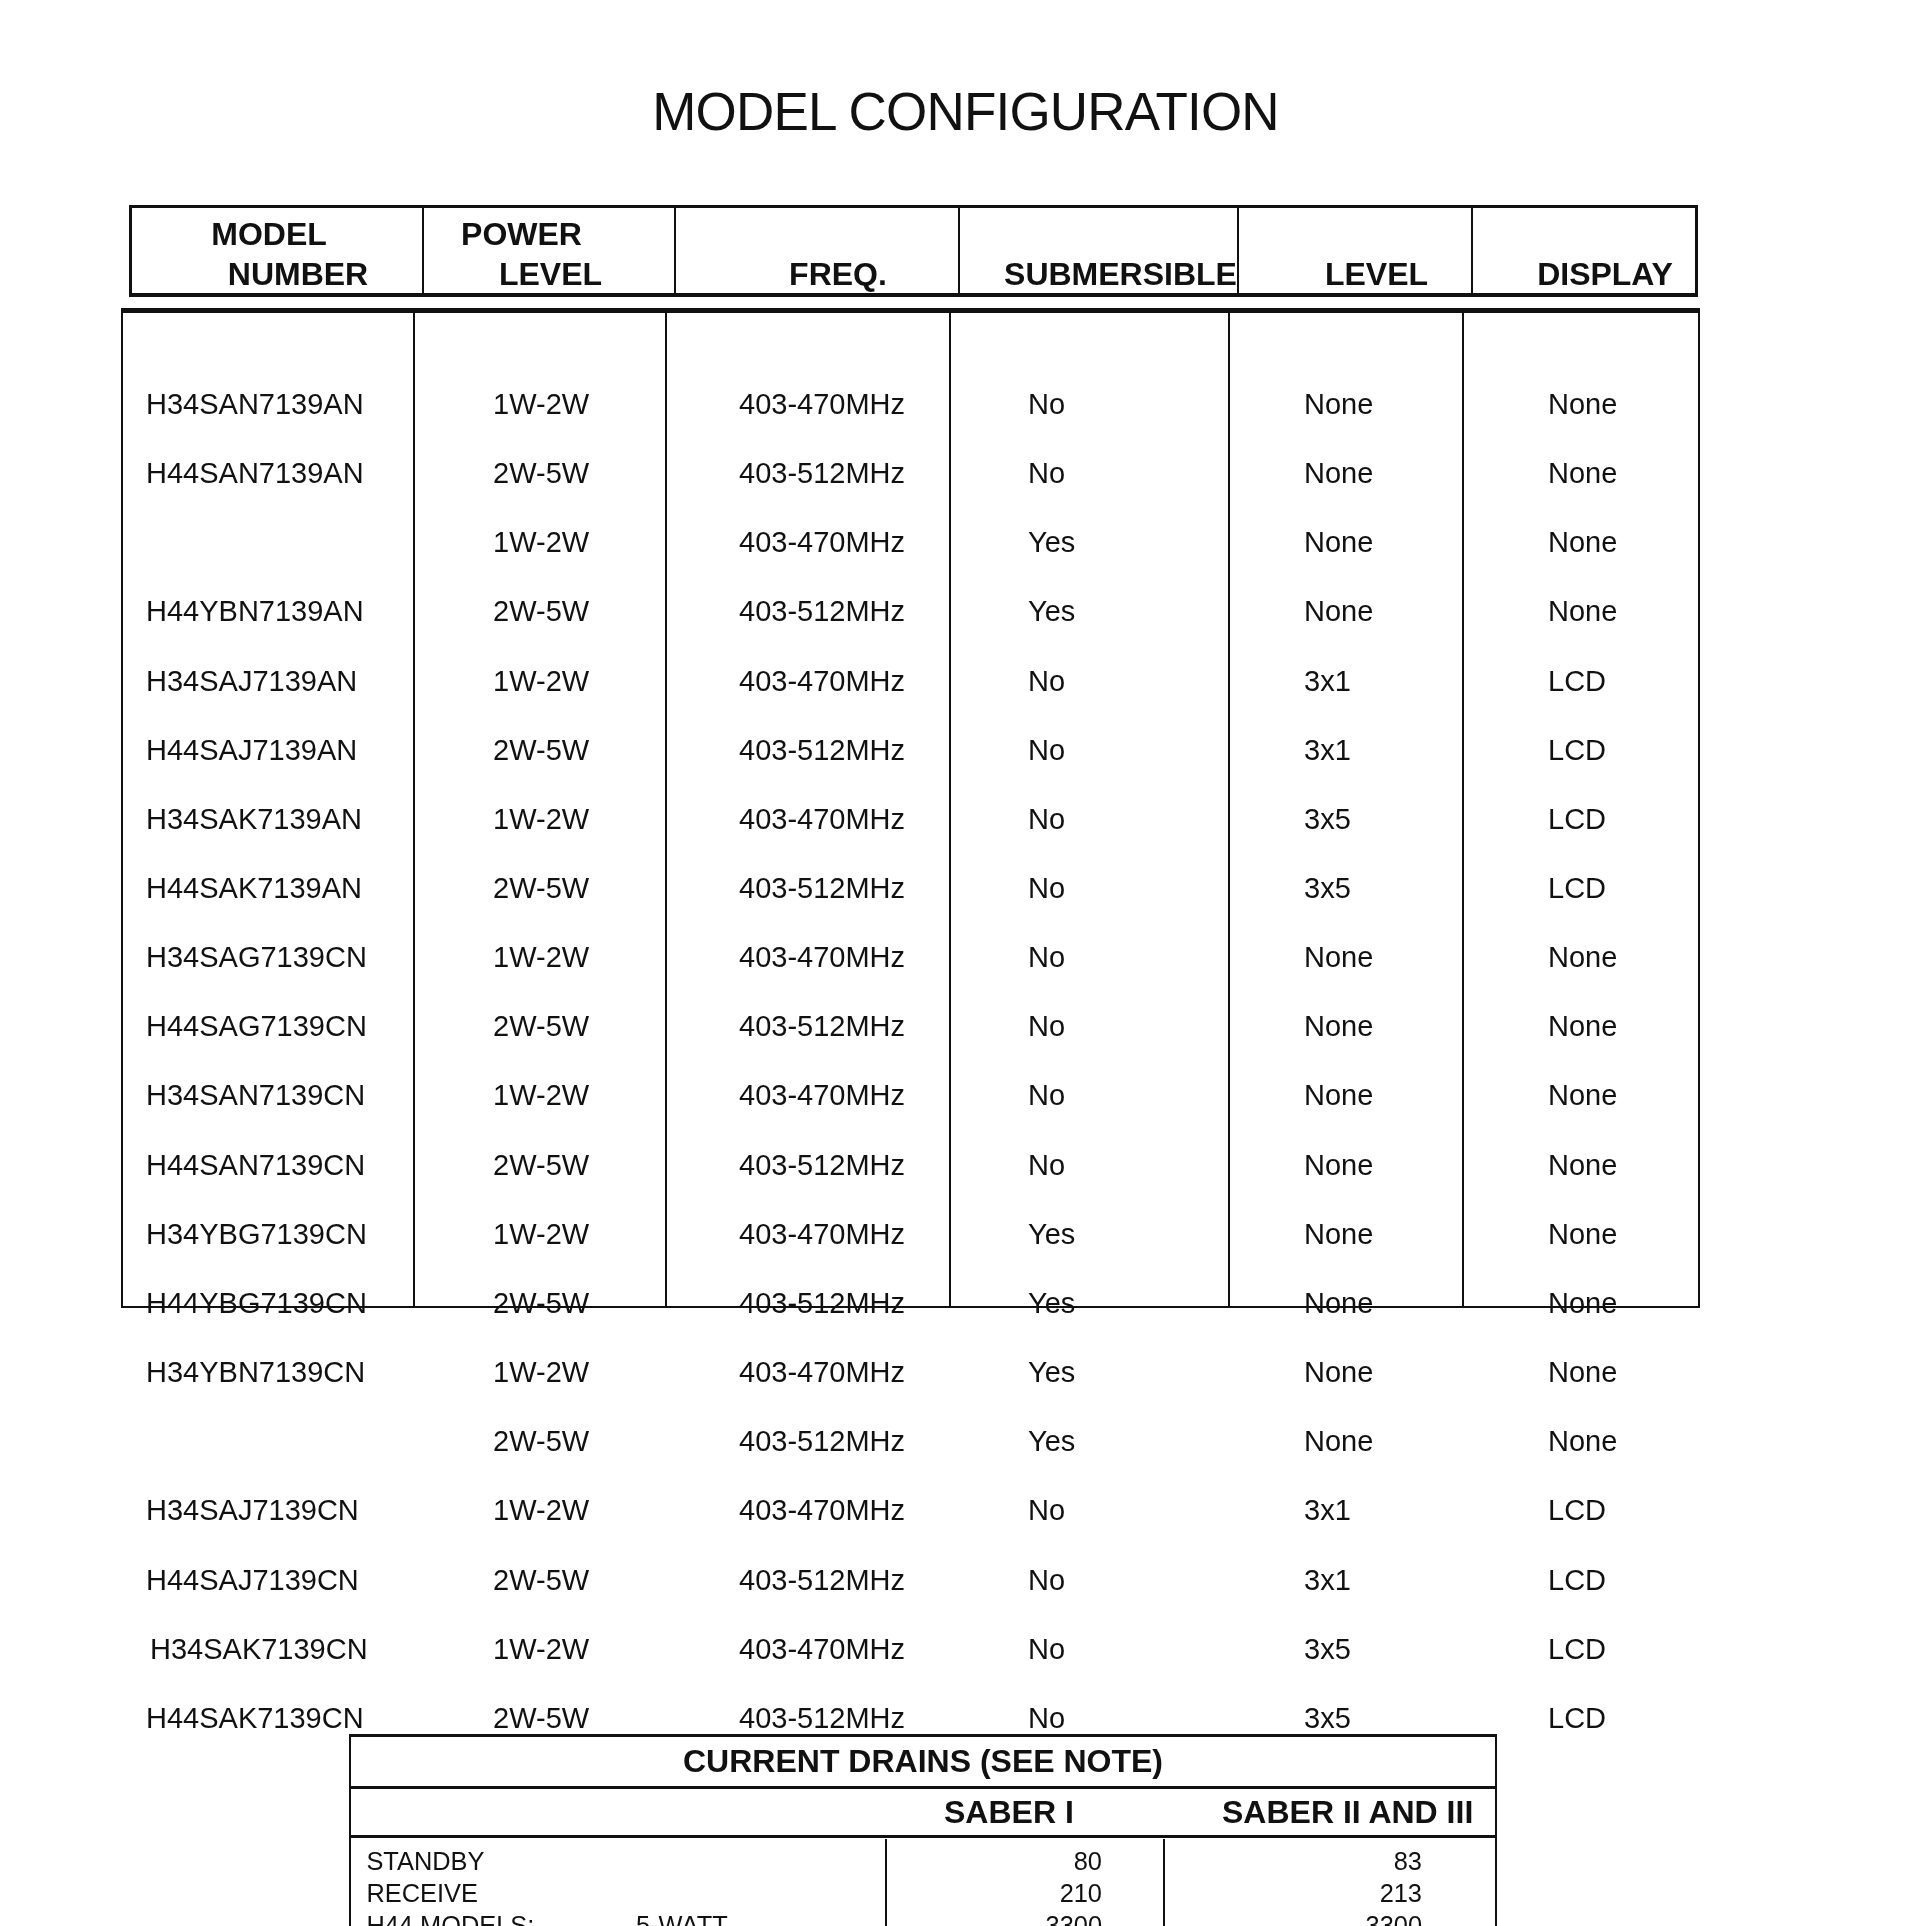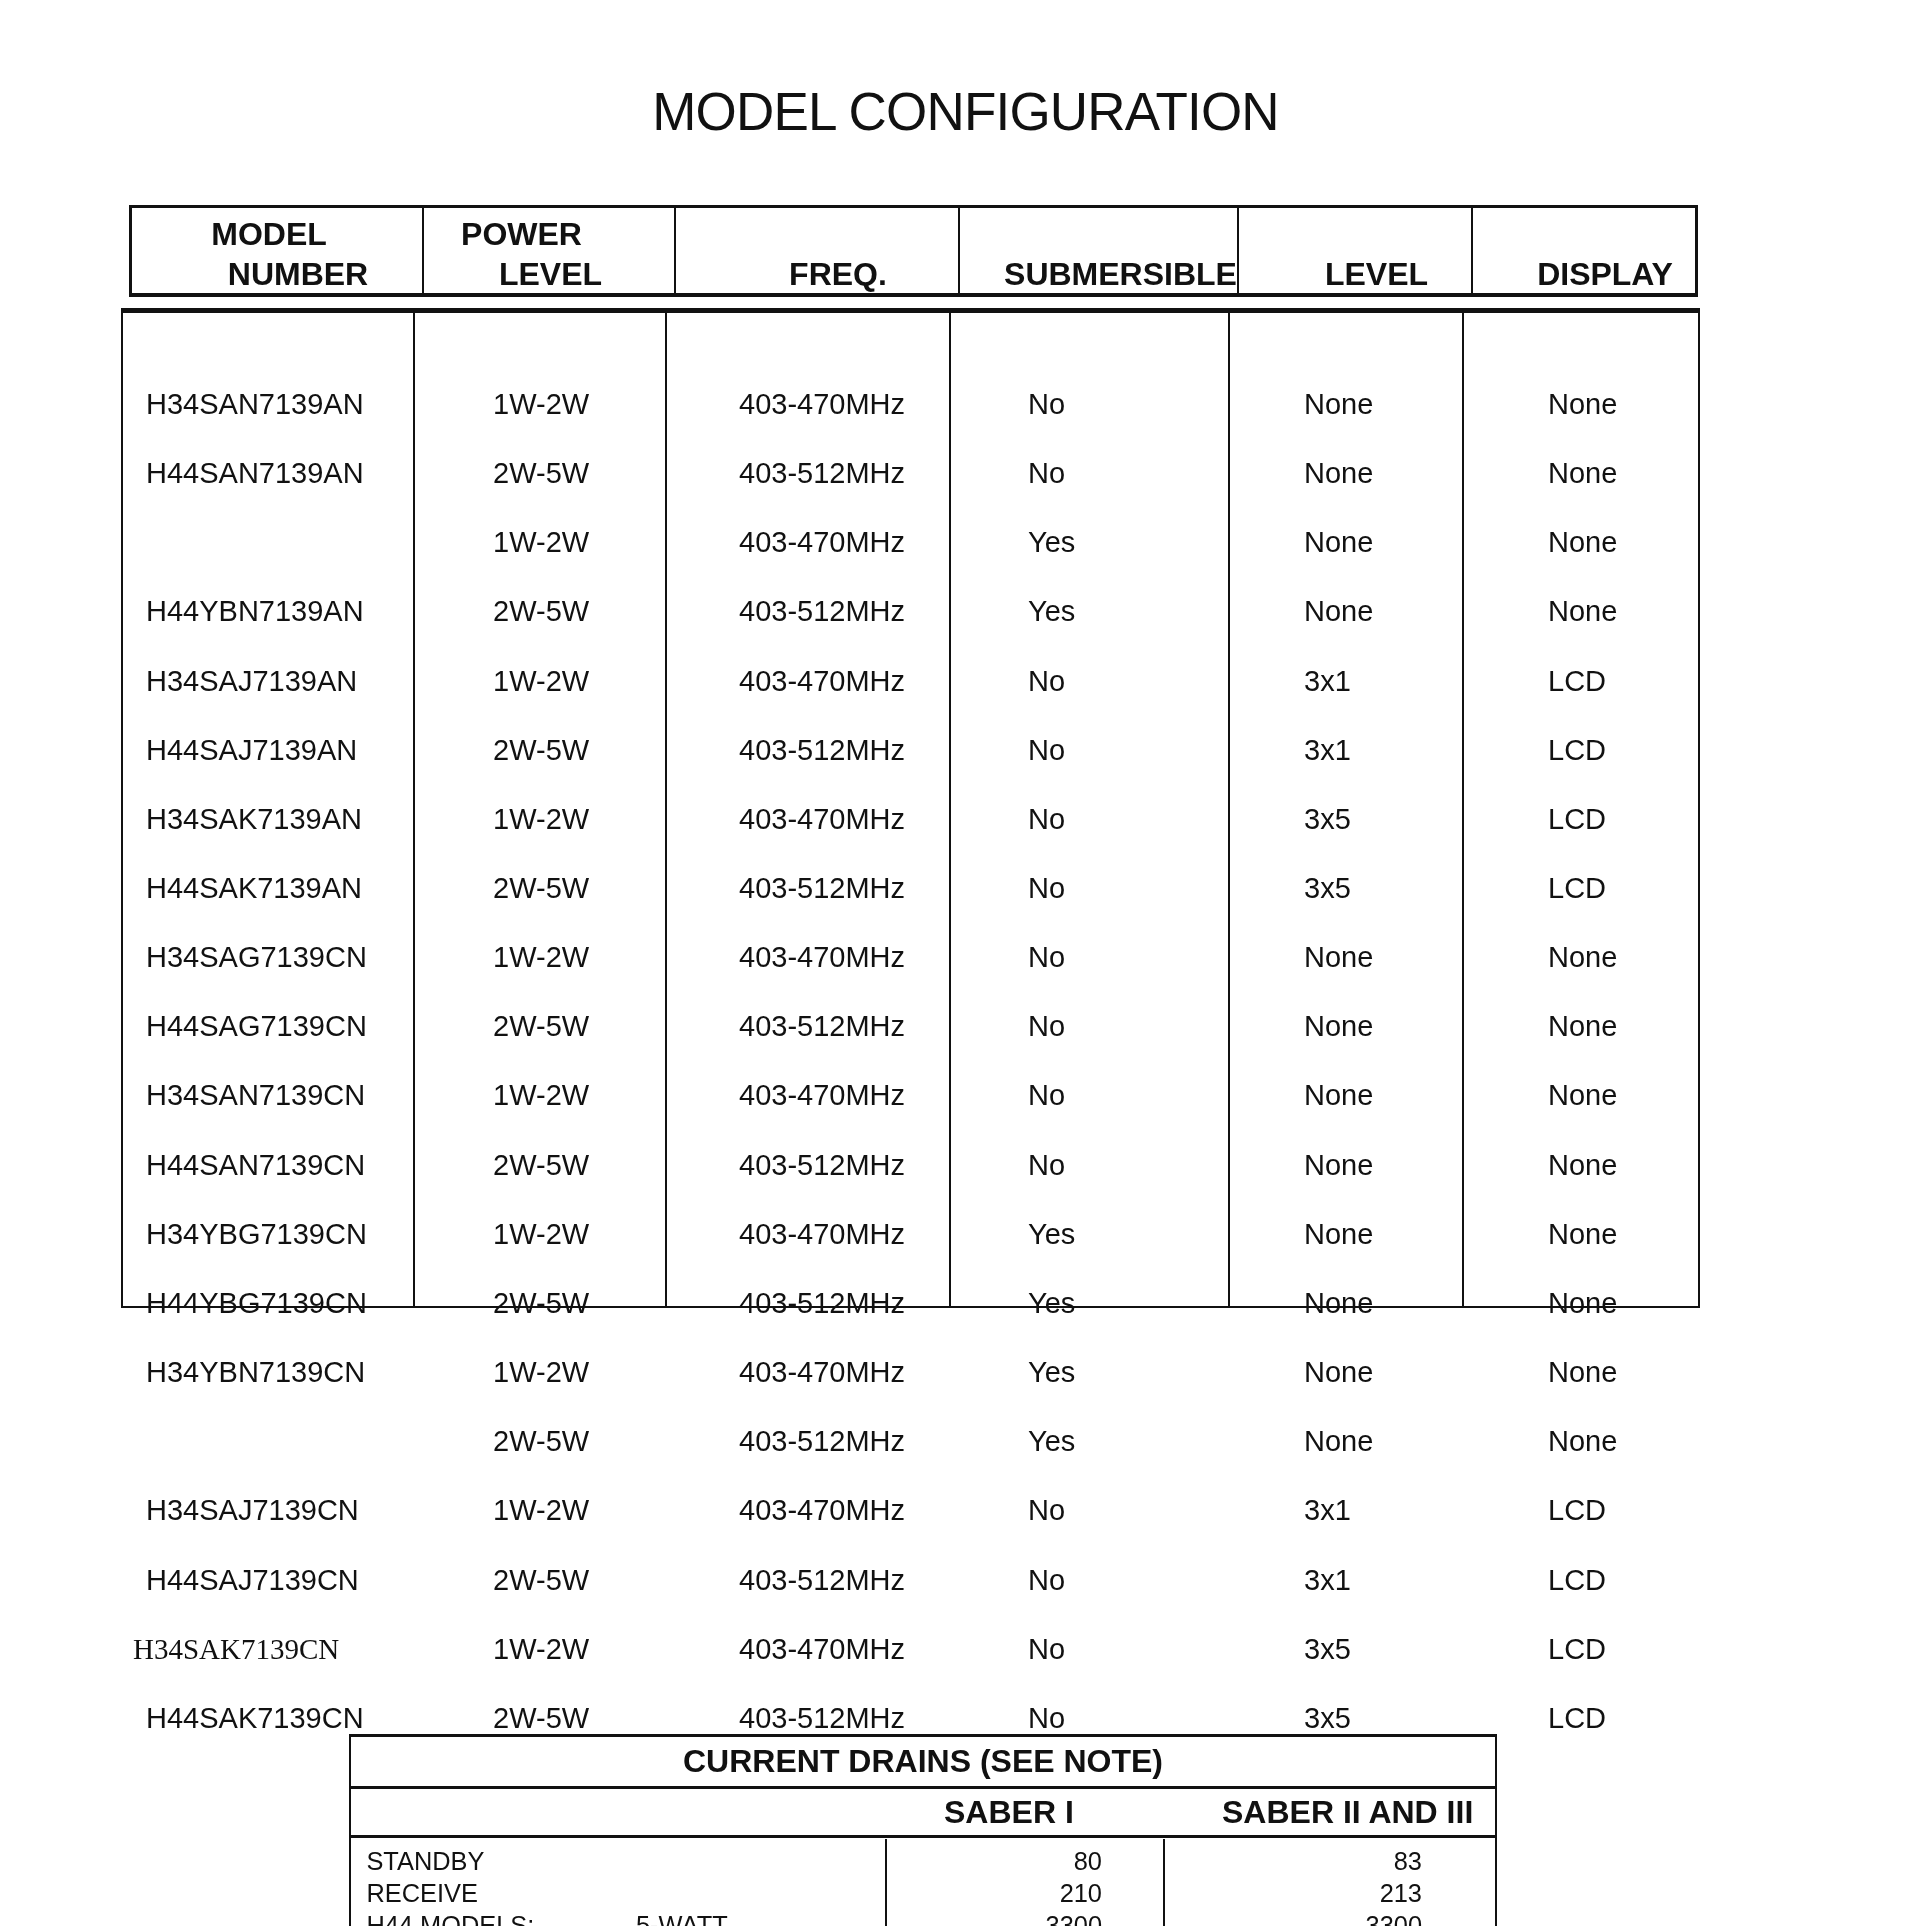--- a/index.html
+++ b/index.html
@@ -207,21 +207,21 @@
       </div>
       <div class="row" style="top: 1233px;">
         <span class="cell" style="left: 23px;">H44SAJ7139CN</span>
         <span class="cell" style="left: 370px;">2W-5W</span>
         <span class="cell" style="left: 616px;">403-512MHz</span>
         <span class="cell" style="left: 905px;">No</span>
         <span class="cell" style="left: 1181px;">3x1</span>
         <span class="cell" style="left: 1425px;">LCD</span>
       </div>
       <div class="row" style="top: 1302px;">
-        <span class="cell" style="left: 10px; font-family: Liberation Serif, serif;">H34SAK7139CN</span>
+        <span class="cell" style="left: 27px;">H34SAK7139CN</span>
         <span class="cell" style="left: 370px;">1W-2W</span>
         <span class="cell" style="left: 616px;">403-470MHz</span>
         <span class="cell" style="left: 905px;">No</span>
         <span class="cell" style="left: 1181px;">3x5</span>
         <span class="cell" style="left: 1425px;">LCD</span>
       </div>
       <div class="row" style="top: 1371px;">
         <span class="cell" style="left: 23px;">H44SAK7139CN</span>
         <span class="cell" style="left: 370px;">2W-5W</span>
         <span class="cell" style="left: 616px;">403-512MHz</span>

